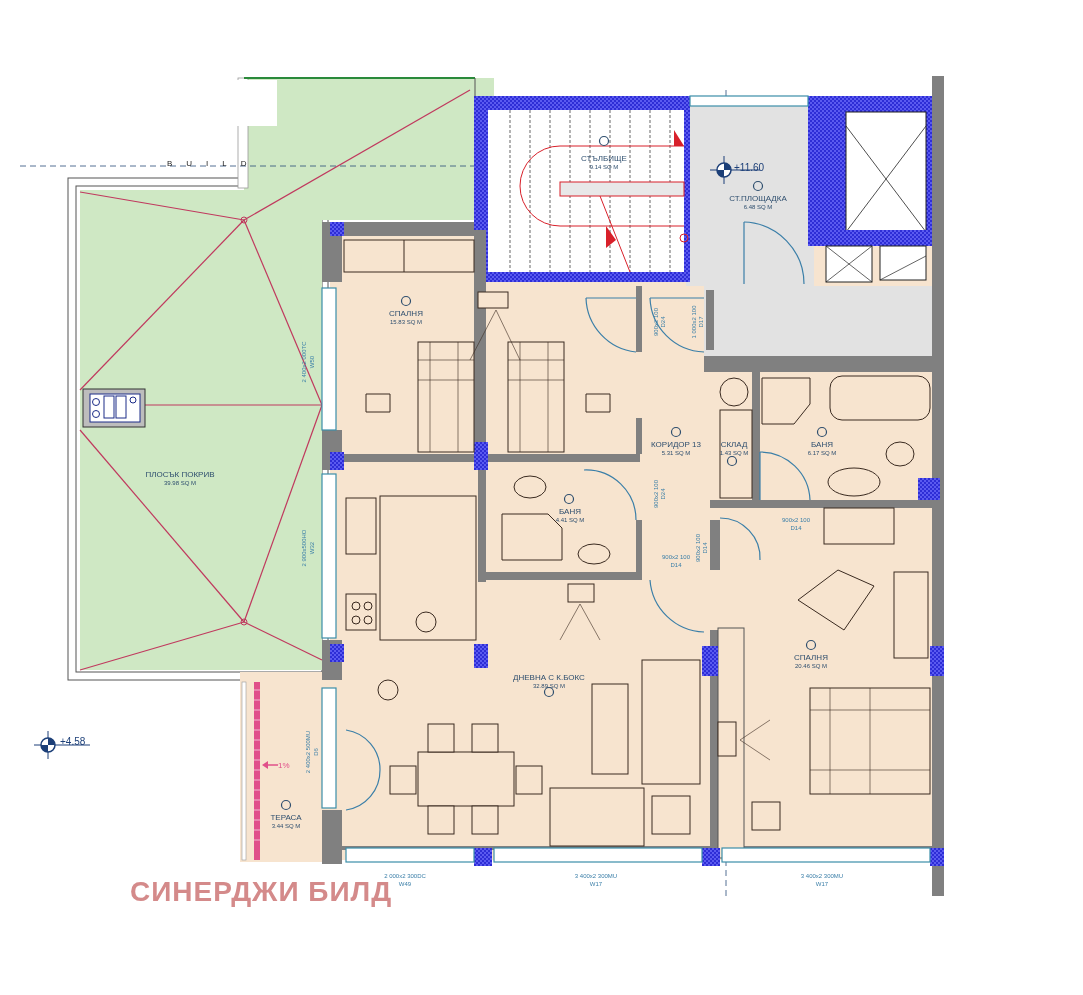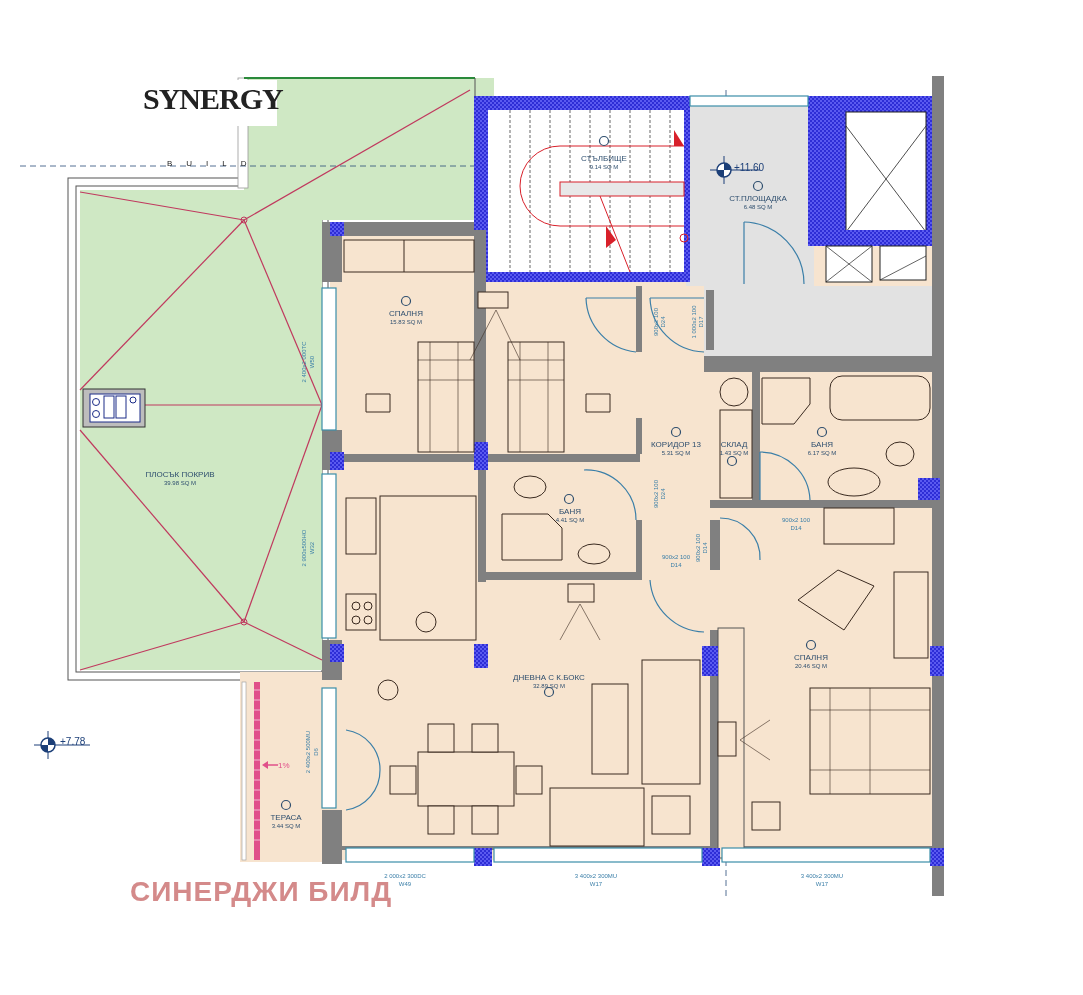--- a/index.html
+++ b/index.html
@@ -353,20 +353,19 @@
     <text x="405" y="878">2 000x2 300DC</text>
     <text x="405" y="886">W49</text>
     <text x="596" y="878">3 400x2 300MU</text>
     <text x="596" y="886">W17</text>
     <text x="822" y="878">3 400x2 300MU</text>
     <text x="822" y="886">W17</text>
   </g>
 </svg>
 
 <div class="level" style="left:734px;top:162px;">+11.60</div>
-<div class="level" style="left:60px;top:736px;">+7.78</div>
+<div class="level" style="left:60px;top:736px;">+4.58</div>
 
 <div class="logo">
-  <div class="logo-main">SYNERGY</div>
   <div class="logo-sub">BUILD</div>
 </div>
 
 <div class="watermark">СИНЕРДЖИ БИЛД</div>
 
 </body></html>

